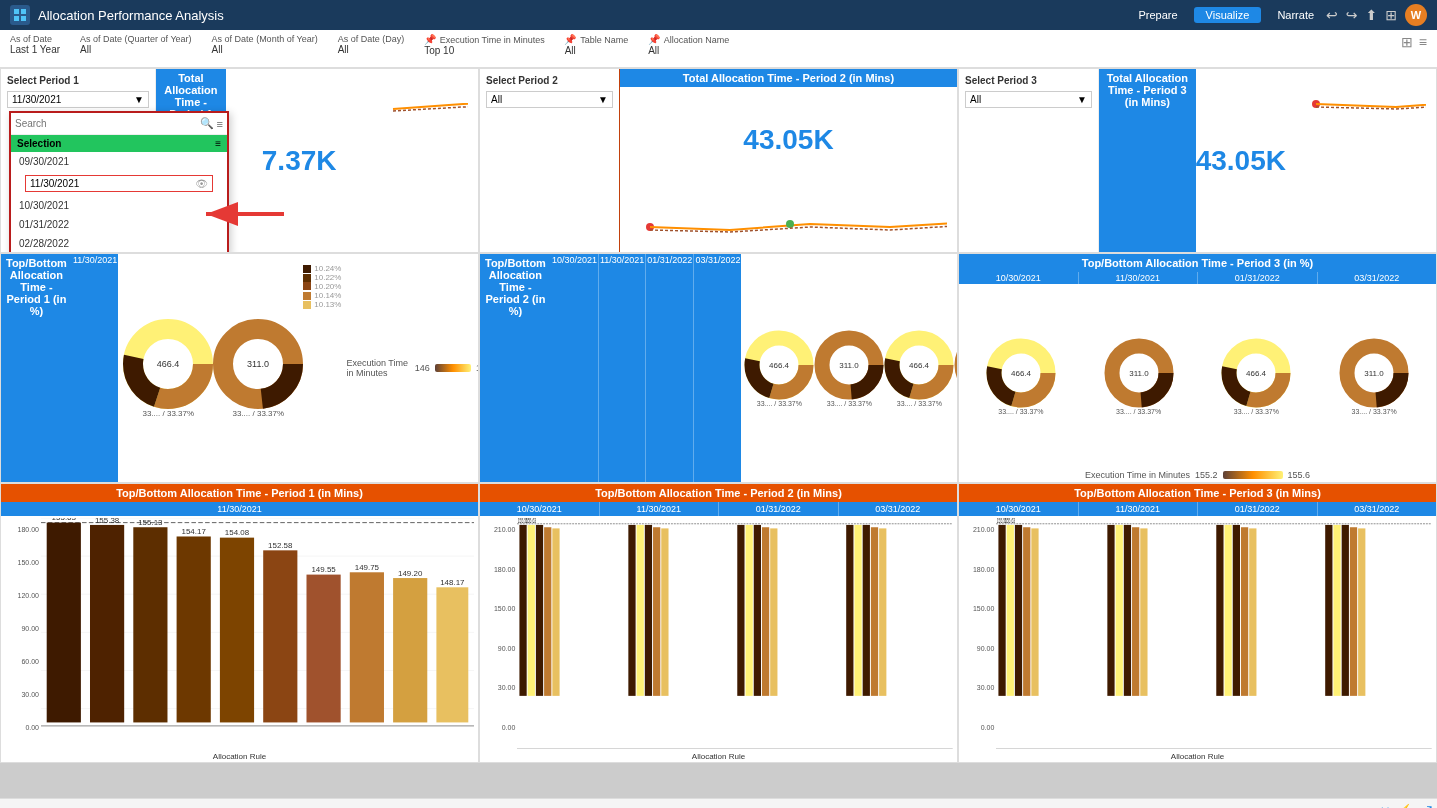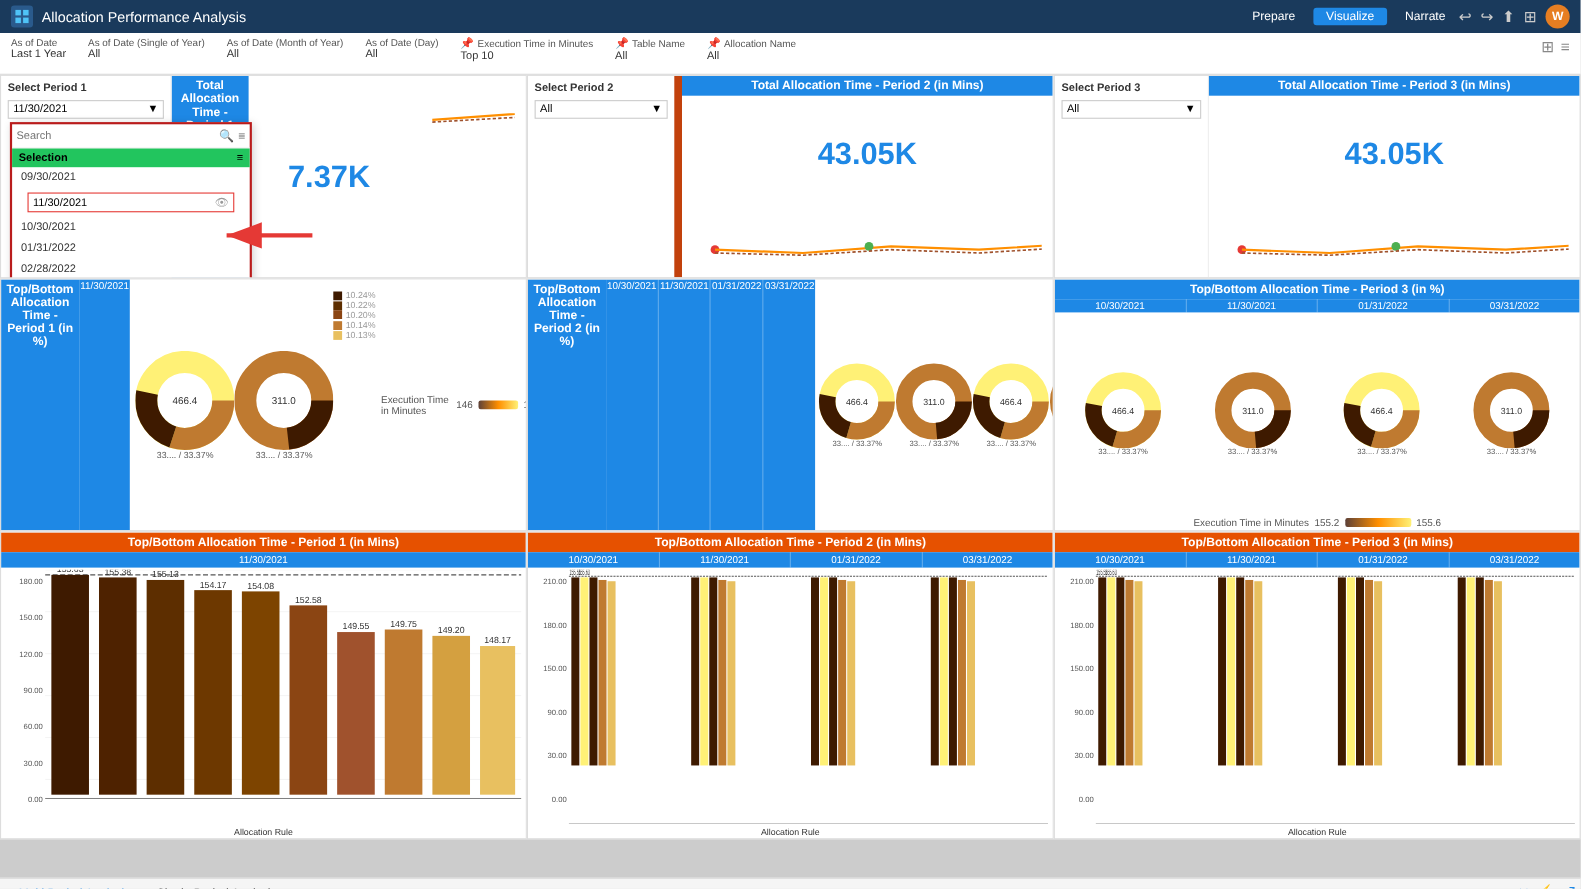--- a/index.html
+++ b/index.html
@@ -87,21 +87,21 @@
     <div class="user-avatar">W</div>
   </div>
 </div>
 
 <div class="filters-bar">
   <div class="filter-item">
     <span class="filter-label">As of Date</span>
     <span class="filter-value">Last 1 Year</span>
   </div>
   <div class="filter-item">
-    <span class="filter-label">As of Date (Single of Year)</span>
+    <span class="filter-label">As of Date (Quarter of Year)</span>
     <span class="filter-value">All</span>
   </div>
   <div class="filter-item">
     <span class="filter-label">As of Date (Month of Year)</span>
     <span class="filter-value">All</span>
   </div>
   <div class="filter-item">
     <span class="filter-label">As of Date (Day)</span>
     <span class="filter-value">All</span>
   </div>
@@ -179,21 +179,21 @@
             <polygon points="0 0, 8 3, 0 6" fill="#e53935"></polygon>
           </marker>
         </defs>
         <line x1="88" y1="17" x2="10" y2="17" stroke="#e53935" stroke-width="4" marker-end="url(#arrowhead)"></line>
       </svg>
     </div>
   </div>
 
   <div class="panel">
     <div style="display:flex;height:100%;">
-      <div style="width:140px;min-width:140px;padding:6px;border-right:7px solid #c2410c;">
+      <div style="width:140px;min-width:140px;padding:6px;border-right:1px solid #c2410c;">
         <div class="period-label">Select Period 2</div>
         <div class="period-dropdown">
           <span>All</span>
           <span>▼</span>
         </div>
       </div>
       <div style="flex:1;display:flex;flex-direction:column;">
         <div class="panel-header">Total Allocation Time - Period 2 (in Mins)</div>
         <div style="flex:1;display:flex;align-items:center;justify-content:center;">
           <span class="big-number">43.05K</span>
@@ -210,21 +210,21 @@
 
   <div class="panel">
     <div style="display:flex;height:100%;">
       <div style="width:140px;min-width:140px;padding:6px;border-right:1px solid #eee;">
         <div class="period-label">Select Period 3</div>
         <div class="period-dropdown">
           <span>All</span>
           <span>▼</span>
         </div>
       </div>
-      <div style="flex:1;display:flex;flex-direction:column;">
+      <div style="flex:1;display:flex;flex-direction:row;">
         <div class="panel-header">Total Allocation Time - Period 3 (in Mins)</div>
         <div style="flex:1;display:flex;align-items:center;justify-content:center;">
           <span class="big-number">43.05K</span>
         </div>
         <svg width="100%" height="60" style="padding:0 10px;">
           <circle cx="20" cy="35" r="4" fill="#e53935"></circle>
           <polyline points="20,35 100,38 180,32 260,35 340,30" fill="none" stroke="#ff8f00" stroke-width="2"></polyline>
           <circle cx="160" cy="32" r="4" fill="#4caf50"></circle>
           <polyline points="20,38 100,40 180,35 260,38 340,33" fill="none" stroke="#a0522d" stroke-width="1.5" stroke-dasharray="3,2"></polyline>
         </svg>

